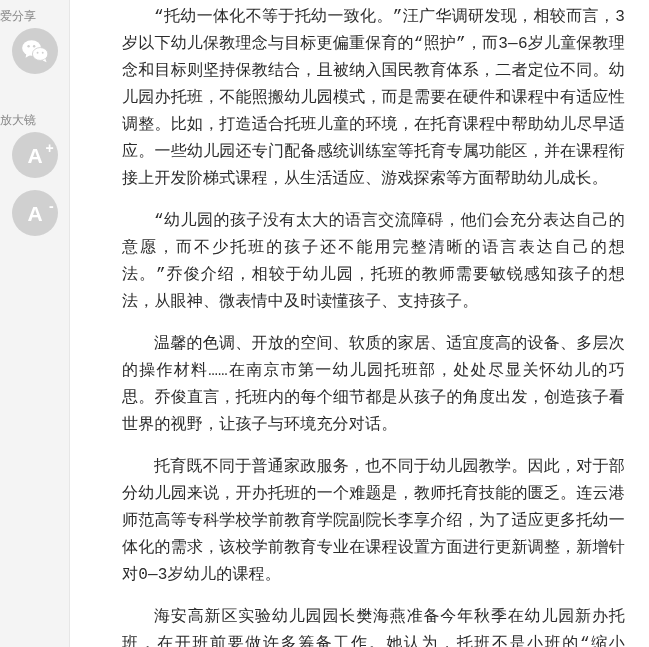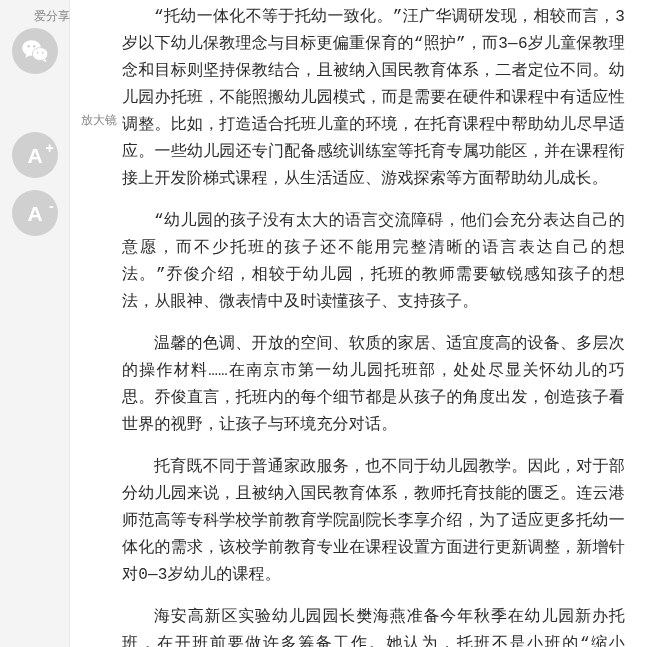--- a/index.html
+++ b/index.html
@@ -28,28 +28,27 @@
     height: 647px;
     background: #f4f4f4;
     border-right: 1px solid #e6e6e6;
     box-sizing: border-box;
   }
   .rail-label {
     position: absolute;
     top: 8px;
     left: 0;
     width: 70px;
-    text-align: right;
+    text-align: left;
     font-size: 12px;
     color: #888888;
     letter-spacing: 0px;
   }
   .rail-label.second {
     top: 112px;
-    padding-left: 47px;
   }
   .circle-btn {
     position: absolute;
     left: 12px;
     width: 46px;
     height: 46px;
     border-radius: 50%;
     background: #d3d3d3;
     color: #ffffff;
     display: flex;
@@ -153,19 +152,19 @@
       <span class="aa">
         <span>A</span><span class="sup">-</span>
       </span>
     </div>
   </div>
 
   <div class="article">
     <p class="para">“托幼一体化不等于托幼一致化。”汪广华调研发现，相较而言，3岁以下幼儿保教理念与目标更偏重保育的“照护”，而3—6岁儿童保教理念和目标则坚持保教结合，且被纳入国民教育体系，二者定位不同。幼儿园办托班，不能照搬幼儿园模式，而是需要在硬件和课程中有适应性调整。比如，打造适合托班儿童的环境，在托育课程中帮助幼儿尽早适应。一些幼儿园还专门配备感统训练室等托育专属功能区，并在课程衔接上开发阶梯式课程，从生活适应、游戏探索等方面帮助幼儿成长。</p>
     <p class="para">“幼儿园的孩子没有太大的语言交流障碍，他们会充分表达自己的意愿，而不少托班的孩子还不能用完整清晰的语言表达自己的想法。”乔俊介绍，相较于幼儿园，托班的教师需要敏锐感知孩子的想法，从眼神、微表情中及时读懂孩子、支持孩子。</p>
     <p class="para">温馨的色调、开放的空间、软质的家居、适宜度高的设备、多层次的操作材料……在南京市第一幼儿园托班部，处处尽显关怀幼儿的巧思。乔俊直言，托班内的每个细节都是从孩子的角度出发，创造孩子看世界的视野，让孩子与环境充分对话。</p>
-    <p class="para">托育既不同于普通家政服务，也不同于幼儿园教学。因此，对于部分幼儿园来说，且被纳入国民教育体系，教师托育技能的匮乏。连云港师范高等专科学校学前教育学院副院长李享介绍，为了适应更多托幼一体化的需求，该校学前教育专业在课程设置方面进行更新调整，新增针对0—3岁幼儿的课程。</p>
+    <p class="para">托育既不同于普通家政服务，也不同于幼儿园教学。因此，对于部分幼儿园来说，开办托班的一个难题是，教师托育技能的匮乏。连云港师范高等专科学校学前教育学院副院长李享介绍，为了适应更多托幼一体化的需求，该校学前教育专业在课程设置方面进行更新调整，新增针对0—3岁幼儿的课程。</p>
     <p class="para">海安高新区实验幼儿园园长樊海燕准备今年秋季在幼儿园新办托班，在开班前要做许多筹备工作。她认为，托班不是小班的“缩小版”，在许多细节上要有不同的安排，给小托孩子更好的关怀。“比如托班孩子的饭碗，我们选择像茶杯一样的碗，两边都有把，这样孩子才能拿得稳。”同时，她认为，幼儿园办托班也不能“一窝蜂全上”，而是要先保证质量。有专家建议，对空余学位超过一定规模，且区域内入园儿童人数相对稳定的幼儿园，可根据需要增设托班。</p>
 
   </div>
 
   <div class="scroll-track"></div>
 </div>
 
 </body></html>

